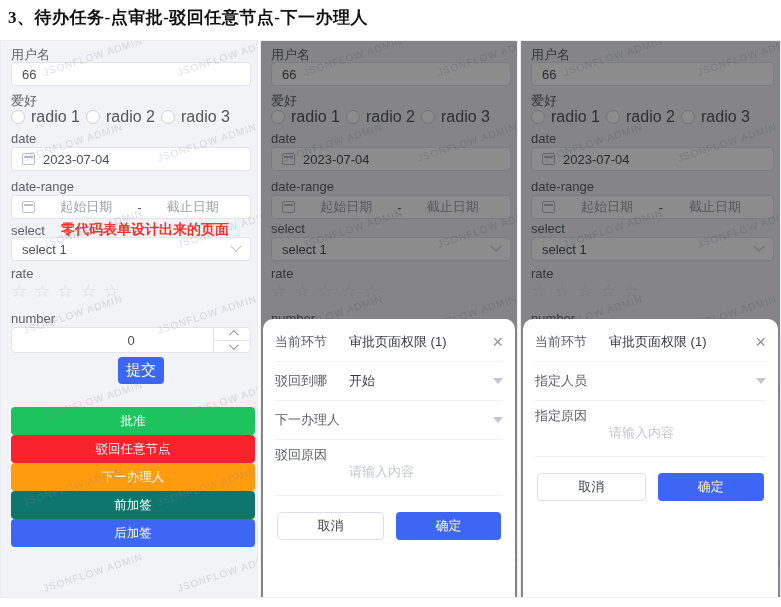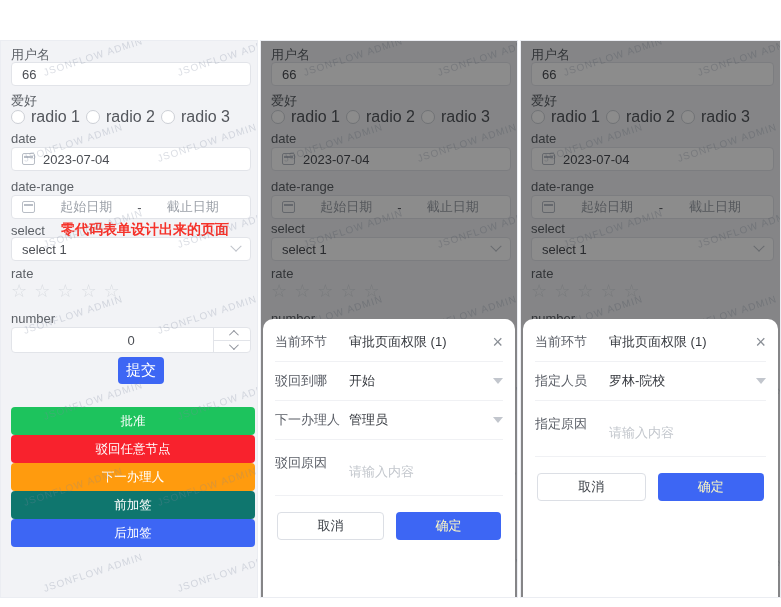--- a/index.html
+++ b/index.html
@@ -81,32 +81,33 @@
   
   .modal{position:absolute;left:2px;right:2px;top:278px;bottom:0;background:#fff;z-index:10;
          border-radius:10px 10px 0 0;padding:4px 12px 0;box-sizing:border-box;}
   .m-row{display:flex;align-items:center;min-height:38px;border-bottom:1px solid #f0f1f4;}
   .m-label{width:62px;flex:none;margin-right:12px;font-size:13px;color:#5a5e66;white-space:nowrap;}
   .m-value{flex:1;font-size:13px;color:#35383e;white-space:nowrap;}
   .m-caret{width:0;height:0;border-left:5px solid transparent;border-right:5px solid transparent;
            border-top:6px solid #c2c6cd;flex:none;margin-left:auto;}
   .m-close{margin-left:auto;font-size:18px;color:#8b9097;line-height:18px;cursor:pointer;}
   .m-row.reason{align-items:flex-start;min-height:45px;padding-bottom:10px;}
-  .reason .m-label{margin-top:14px;}
+  .reason .m-label{margin-top:6px;}
   .m-placeholder{flex:1;margin-top:23px;font-size:13px;color:#c3c7cd;}
   .m-buttons{display:flex;gap:12px;padding:16px 2px 0;}
   .m-btn{flex:1;height:28px;border-radius:4px;font-size:13px;display:flex;align-items:center;
          justify-content:center;cursor:pointer;box-sizing:border-box;}
   .m-btn.cancel{background:#fff;border:1px solid #dcdfe5;color:#3c4047;}
   .m-btn.confirm{background:#3D66F4;border:none;color:#fef9c3;}
 </style>
 </head>
 <body>
 
 <div class="page">
+  <div class="page-title">3、待办任务-点审批-驳回任意节点-下一办理人</div>
 
   <div class="panel" id="panel-left">
     <div class="watermark-layer">
         <span class="wm" style="left: 40px; top: 10px;">JSONFLOW ADMIN</span>
         <span class="wm" style="left: 174px; top: 10px;">JSONFLOW ADMIN</span>
         <span class="wm" style="left: 20px; top: 96px;">JSONFLOW ADMIN</span>
         <span class="wm" style="left: 154px; top: 96px;">JSONFLOW ADMIN</span>
         <span class="wm" style="left: 40px; top: 182px;">JSONFLOW ADMIN</span>
         <span class="wm" style="left: 174px; top: 182px;">JSONFLOW ADMIN</span>
         <span class="wm" style="left: 20px; top: 268px;">JSONFLOW ADMIN</span>
@@ -294,21 +295,20 @@
         <span class="m-value">审批页面权限 (1)</span>
         <span class="m-close">×</span>
       </div>
       <div class="m-row">
         <span class="m-label">驳回到哪</span>
         <span class="m-value">开始</span>
         <span class="m-caret"></span>
       </div>
       <div class="m-row">
         <span class="m-label">下一办理人</span>
-        <span class="m-value">管理员</span>
         <span class="m-caret"></span>
       </div>
       <div class="m-row reason">
         <span class="m-label">驳回原因</span>
         <span class="m-placeholder">请输入内容</span>
       </div>
       <div class="m-buttons">
         <button class="m-btn cancel">取消</button>
         <button class="m-btn confirm">确定</button>
       </div>
@@ -409,21 +409,20 @@
 </div>
     <div class="overlay"></div>
     <div class="modal">
       <div class="m-row">
         <span class="m-label">当前环节</span>
         <span class="m-value">审批页面权限 (1)</span>
         <span class="m-close">×</span>
       </div>
       <div class="m-row">
         <span class="m-label">指定人员</span>
-        <span class="m-value">罗林-院校</span>
         <span class="m-caret"></span>
       </div>
       <div class="m-row reason">
         <span class="m-label">指定原因</span>
         <span class="m-placeholder">请输入内容</span>
       </div>
       <div class="m-buttons">
         <button class="m-btn cancel">取消</button>
         <button class="m-btn confirm">确定</button>
       </div>

